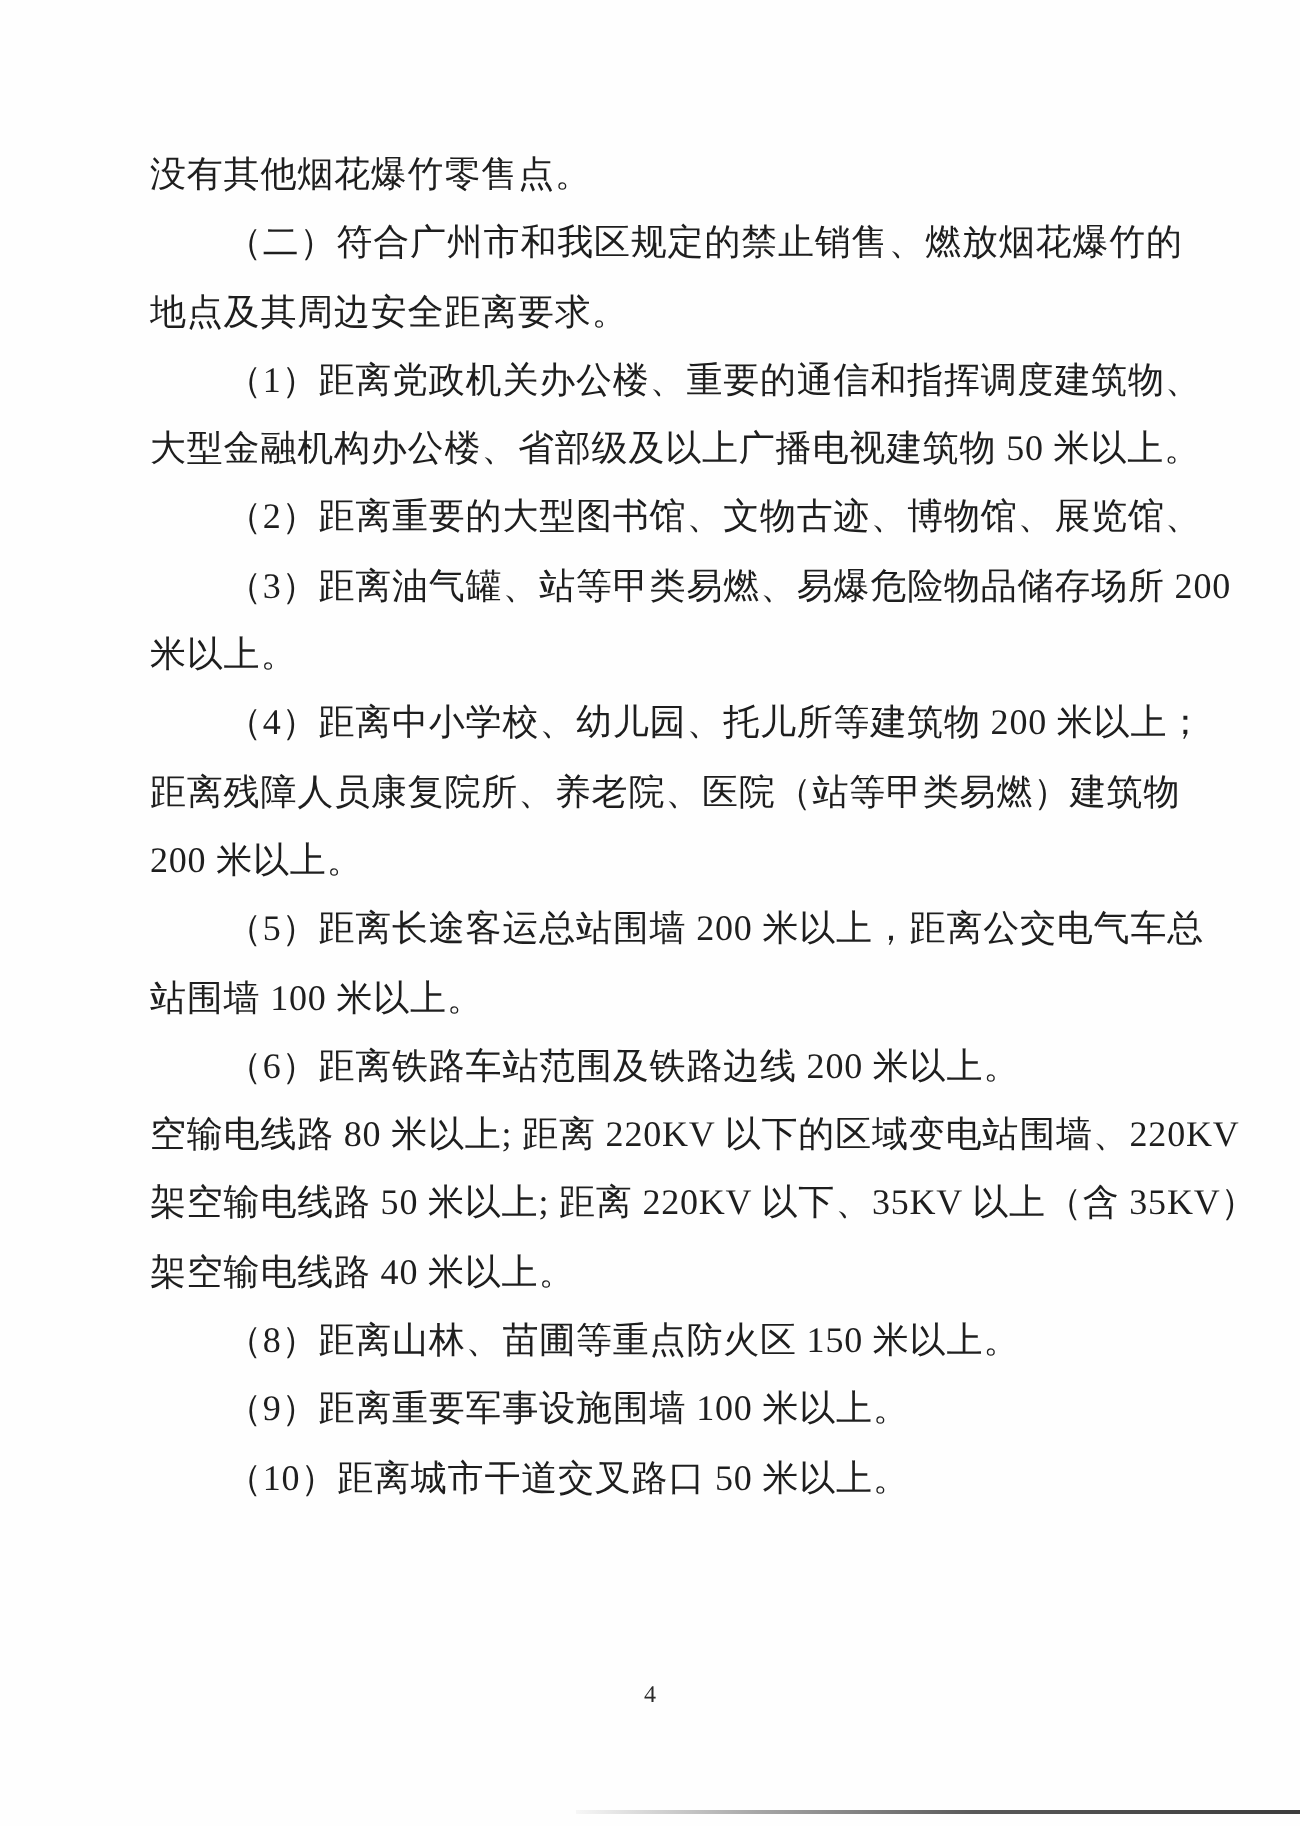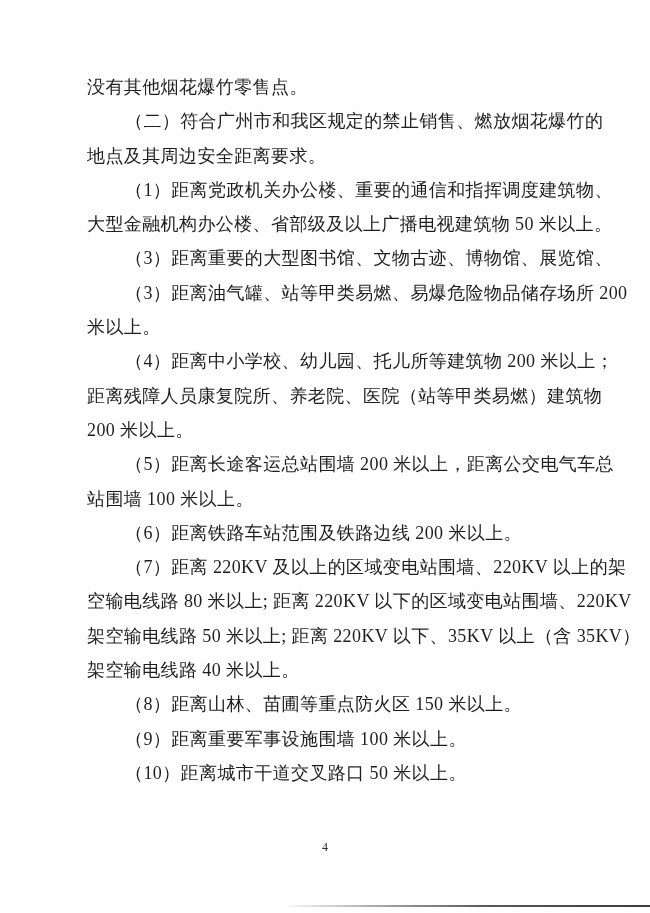--- a/index.html
+++ b/index.html
@@ -12,21 +12,21 @@
     width: 650px;
     height: 913px;
     background: #fefefe;
     overflow: hidden;
     font-family: "Liberation Serif", "DejaVu Serif", serif;
     color: #1e1e1e;
   }
   .text-block {
     position: absolute;
     top: 70px;
-    left: 87px;
+    left: 75px;
     width: 502px;
   }
   .line {
     height: 34.3px;
     line-height: 34.3px;
     font-size: 18px;
     letter-spacing: 0.4px;
     white-space: nowrap;
     overflow: visible;
   }
@@ -59,30 +59,29 @@
 <body>
 
 <div class="page">
 
   <div class="text-block">
     <div class="line">没有其他烟花爆竹零售点。</div>
     <div class="line indent">（二）符合广州市和我区规定的禁止销售、燃放烟花爆竹的</div>
     <div class="line">地点及其周边安全距离要求。</div>
     <div class="line indent">（1）距离党政机关办公楼、重要的通信和指挥调度建筑物、</div>
     <div class="line">大型金融机构办公楼、省部级及以上广播电视建筑物 50 米以上。</div>
-    <div class="line indent">（3）距离重要的大型图书馆、文物古迹、博物馆、展览馆、</div>
+    <div class="line indent">（2）距离重要的大型图书馆、文物古迹、博物馆、展览馆、</div>
     <div class="line indent">（3）距离油气罐、站等甲类易燃、易爆危险物品储存场所 200</div>
     <div class="line">米以上。</div>
     <div class="line indent">（4）距离中小学校、幼儿园、托儿所等建筑物 200 米以上；</div>
     <div class="line">距离残障人员康复院所、养老院、医院（站等甲类易燃）建筑物</div>
     <div class="line">200 米以上。</div>
     <div class="line indent">（5）距离长途客运总站围墙 200 米以上，距离公交电气车总</div>
     <div class="line">站围墙 100 米以上。</div>
     <div class="line indent">（6）距离铁路车站范围及铁路边线 200 米以上。</div>
-    <div class="line indent">（7）距离 220KV 及以上的区域变电站围墙、220KV 以上的架</div>
     <div class="line">空输电线路 80 米以上; 距离 220KV 以下的区域变电站围墙、220KV</div>
     <div class="line">架空输电线路 50 米以上; 距离 220KV 以下、35KV 以上（含 35KV）</div>
     <div class="line">架空输电线路 40 米以上。</div>
     <div class="line indent">（8）距离山林、苗圃等重点防火区 150 米以上。</div>
     <div class="line indent">（9）距离重要军事设施围墙 100 米以上。</div>
     <div class="line indent">（10）距离城市干道交叉路口 50 米以上。</div>
   </div>
 
   <div class="page-number">4</div>
 

